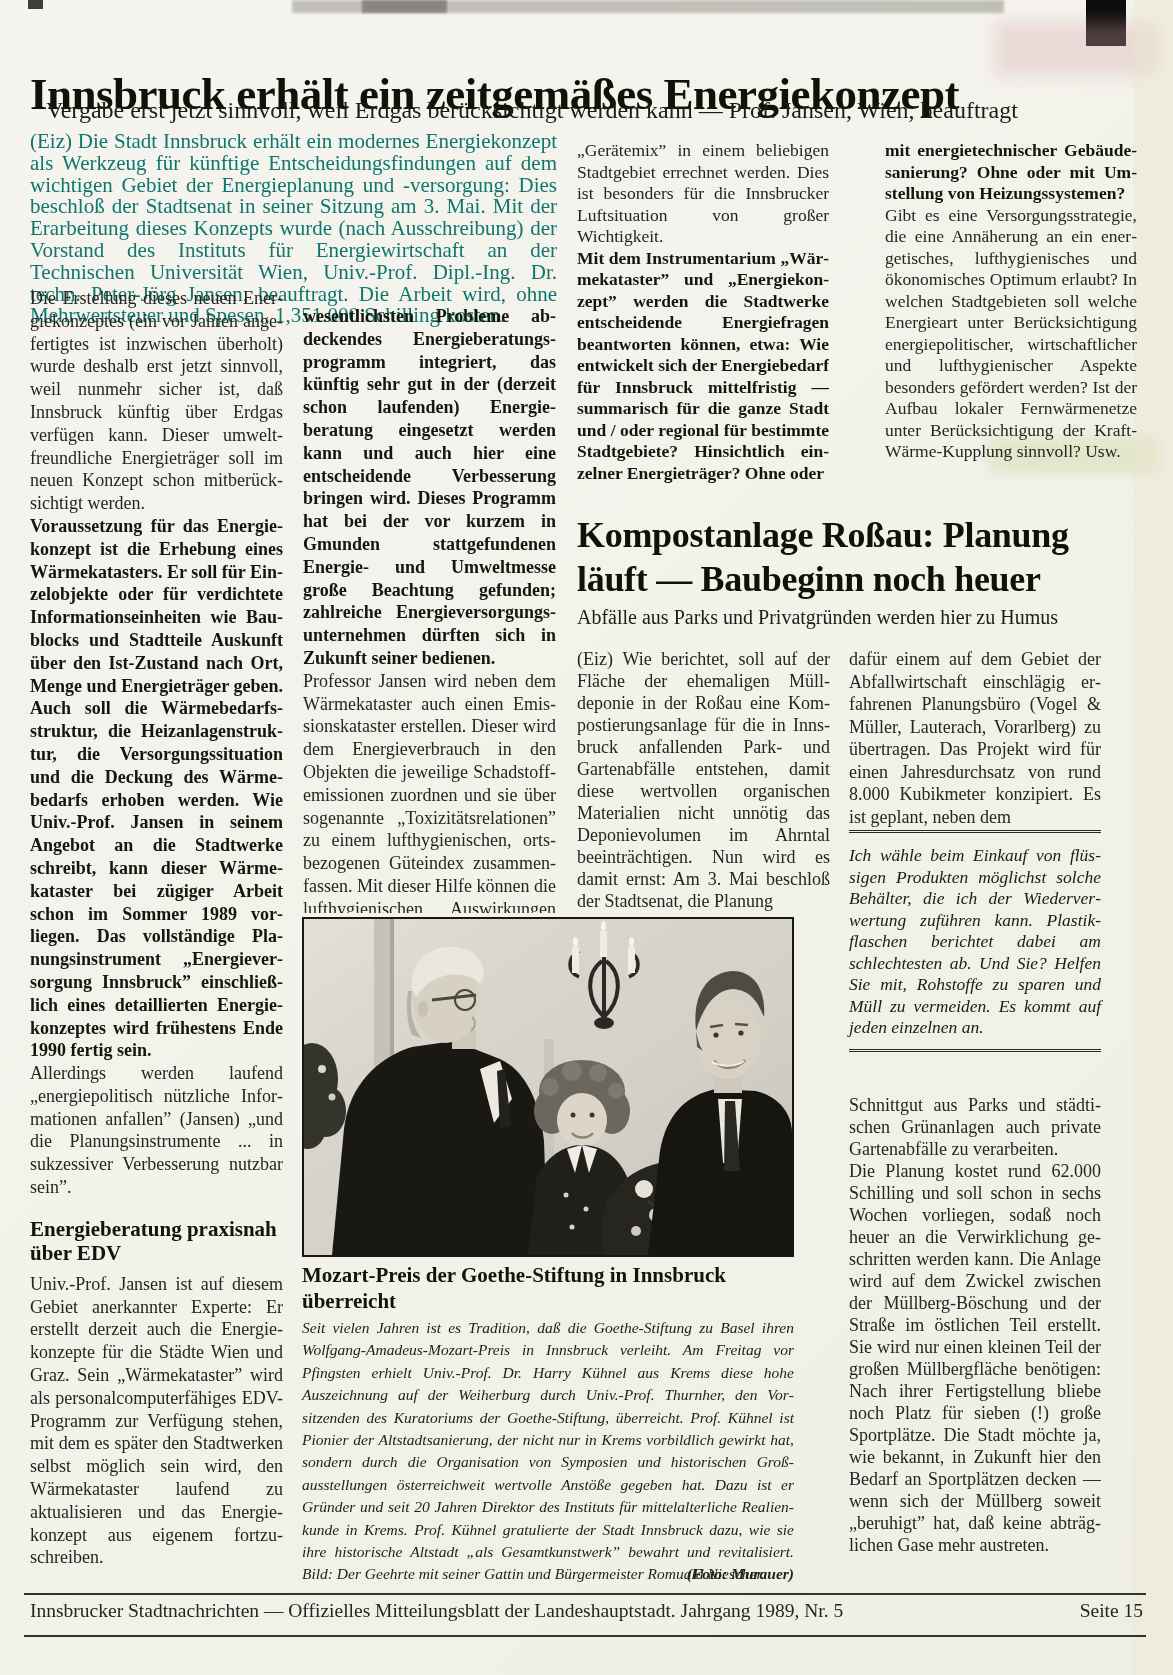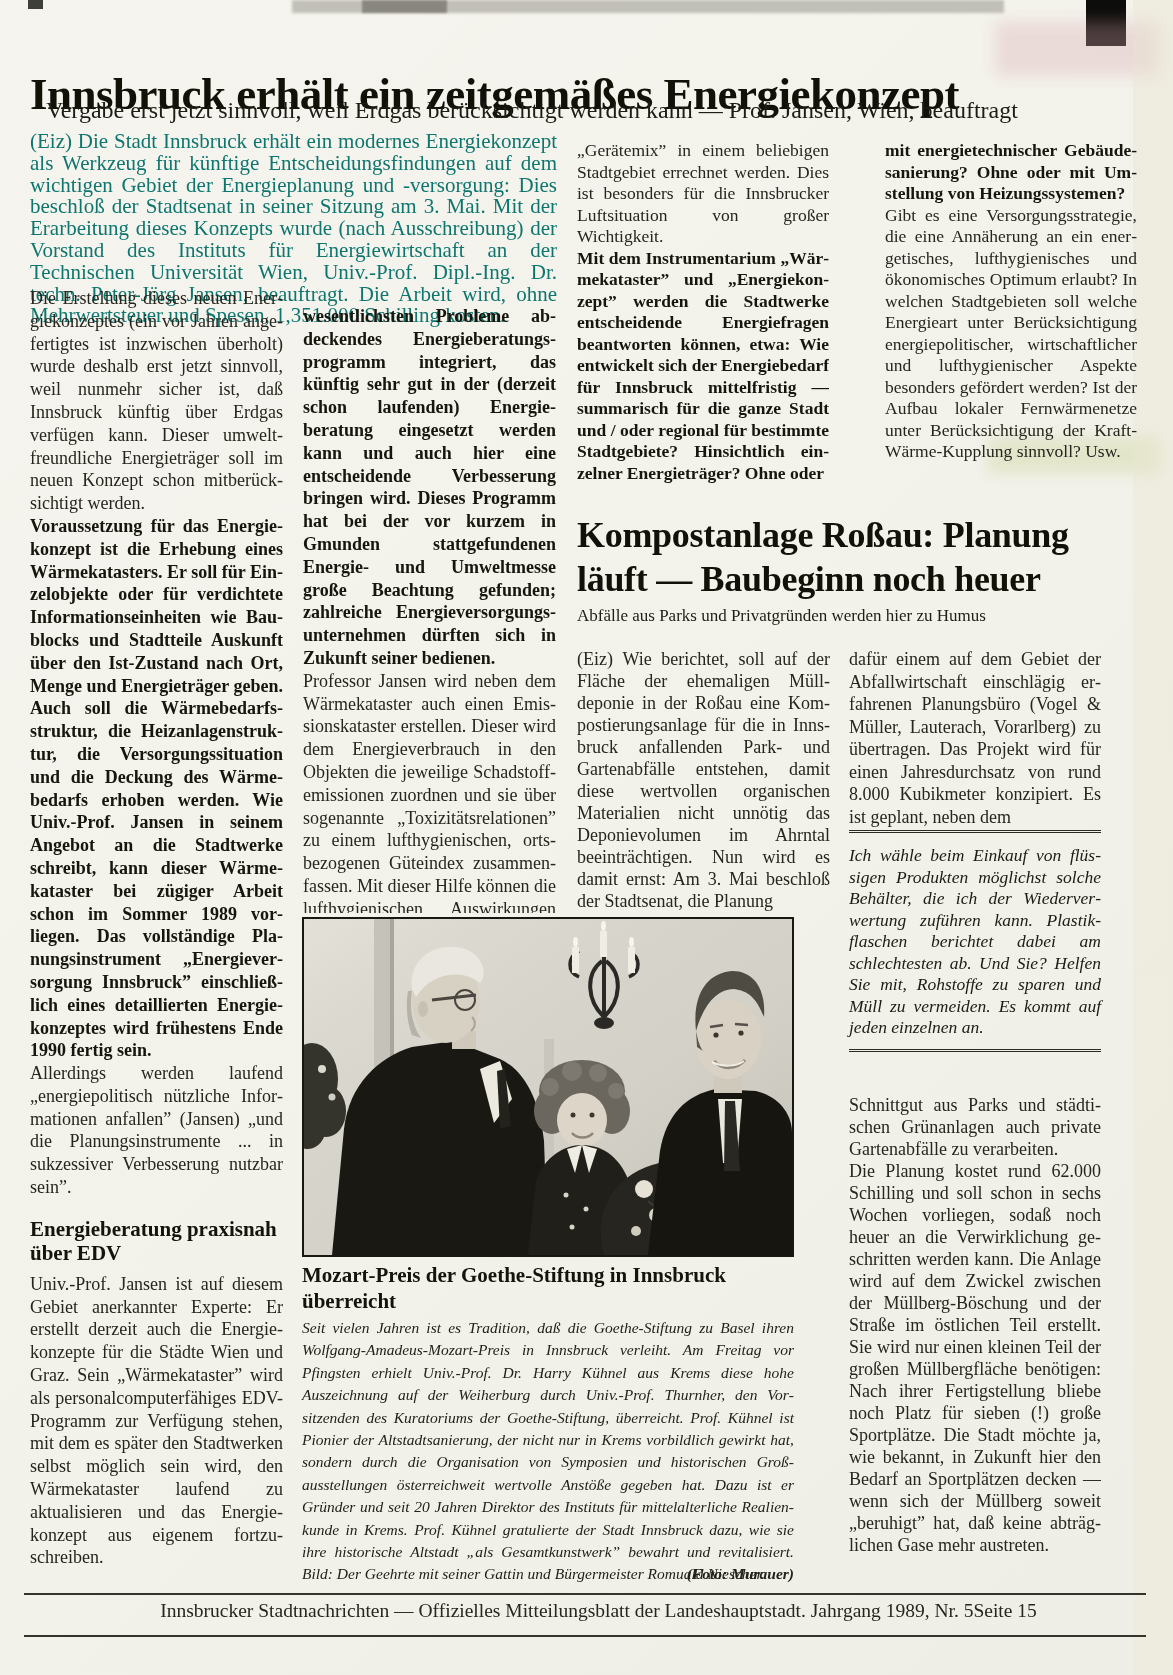--- a/index.html
+++ b/index.html
@@ -41,21 +41,21 @@
     margin:18px 0 8px 0;font-size:21px;line-height:24px;font-weight:bold;color:#14130c;
   }
 
   
   .headline2{
     left:577px;top:513px;width:530px;
     font-size:36px;line-height:44px;font-weight:bold;color:#121108;letter-spacing:-0.3px;
   }
   .subhead2{
     left:577px;top:606px;width:540px;
-    font-size:17px;color:#1d1c15;white-space:nowrap;
+    font-size:20px;color:#1d1c15;white-space:nowrap;
   }
   .colA{left:577px;top:648px;width:253px;height:268px;overflow:hidden;}
   .colA .body-text{line-height:22px;}
   .colB1{left:849px;top:648px;width:252px;height:188px;overflow:hidden;}
   .colB1 .body-text{line-height:22.5px;}
   .recycle-box{
     left:849px;top:830px;width:252px;
     border-top:3px double #2a2922;border-bottom:3px double #2a2922;
     padding:12px 0 10px 0;
     font-style:italic;font-size:17.5px;line-height:21.5px;color:#1c1b14;
@@ -78,22 +78,22 @@
   .caption-credit{
     position:absolute;right:0;bottom:0;font-style:italic;font-weight:bold;
     font-size:15.5px;line-height:22.4px;color:#22211a;background:transparent;
   }
 
   
   .rule{left:24px;width:1122px;border-top:2px solid #34332c;z-index:2;}
   .rule-top{top:1593px;}
   .rule-bottom{top:1635px;}
   .footer-text{
-    left:30px;top:1600px;width:1113px;display:flex;justify-content:center;
-    font-size:19.5px;color:#26251e;z-index:2;margin-left:12px;
+    left:30px;top:1600px;width:1113px;display:flex;justify-content:space-between;
+    font-size:19.5px;color:#26251e;z-index:2;
   }
 
   
   .artifact{z-index:0;}
   .art-band{left:292px;top:0;width:712px;height:13px;background:#8f8d85;opacity:.5;filter:blur(1.5px);}
   .art-band-dark{left:362px;top:0;width:85px;height:13px;background:#6b6962;opacity:.65;filter:blur(1px);}
   .art-tr-block{left:1086px;top:0;width:40px;height:46px;background:#0c0c0a;}
   .art-tl-mark{left:28px;top:0;width:15px;height:9px;background:#1e1e1a;opacity:.85;}
   .art-pink{left:995px;top:22px;width:165px;height:54px;background:#d9a8b0;opacity:.32;filter:blur(8px);}
   .art-green{left:988px;top:436px;width:172px;height:38px;background:#ccd49a;opacity:.38;filter:blur(7px);}

